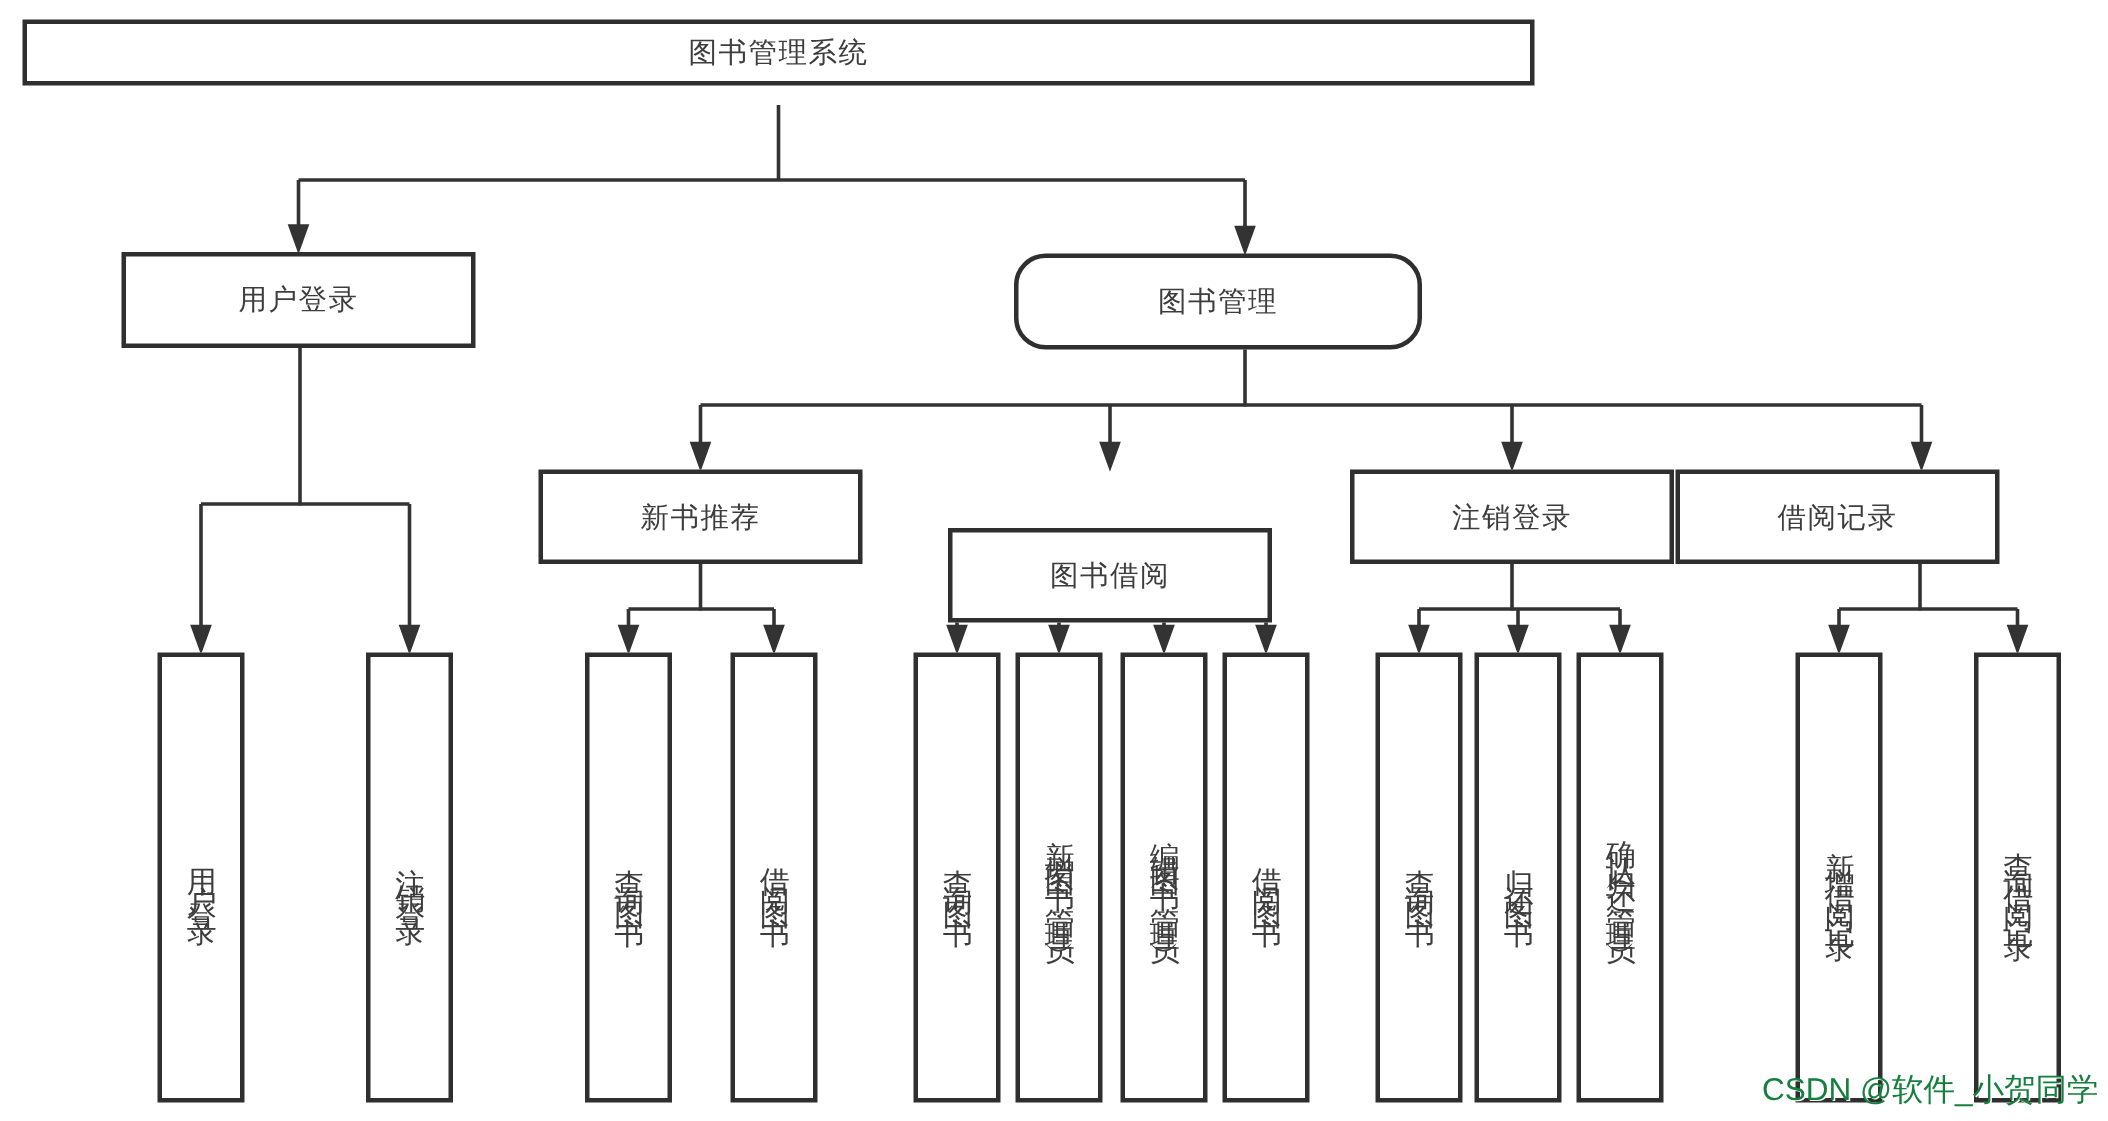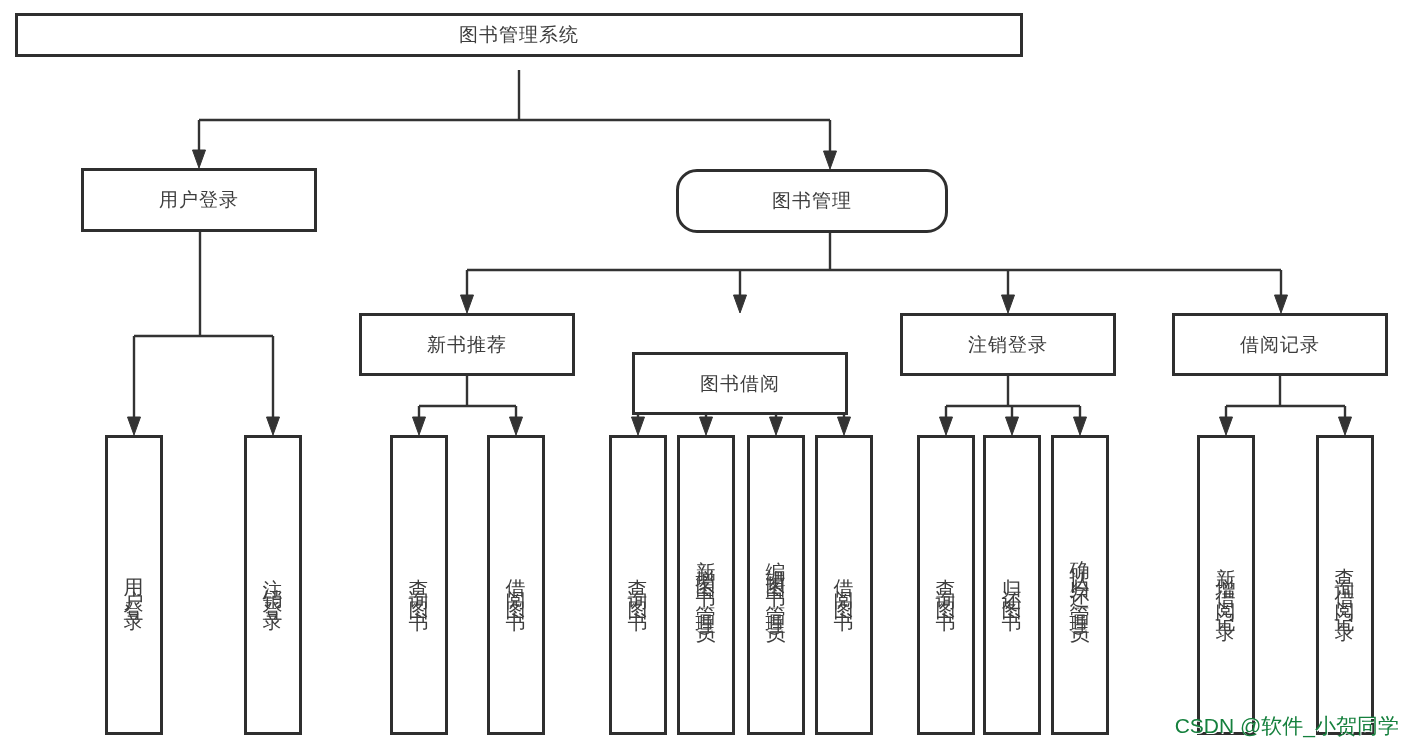--- a/index.html
+++ b/index.html
@@ -37,21 +37,21 @@
   .hbox { font-size: 19px; letter-spacing: 1px; }
 
   .root-box   { left: 15px;  top: 13px;  width: 1008px; height: 44px; }
   .l1-login   { left: 81px;  top: 168px; width: 236px;  height: 64px; }
   .l1-mgmt    { left: 676px; top: 169px; width: 272px;  height: 64px; border-radius: 21px; }
 
   .cat { top: 313px; width: 216px; height: 63px; }
   .cat-0 { left: 359px; }
   .cat-1 { left: 632px; margin-top: 39px; }
   .cat-2 { left: 900px; }
-  .cat-3 { left: 1172px; }
+  .cat-3 { left: 1117px; }
 
   .leaf {
     top: 435px;
     width: 58px;
     height: 300px;
   }
   .leaf span {
     writing-mode: vertical-rl;
     font-size: 20px;
     letter-spacing: 11px;

